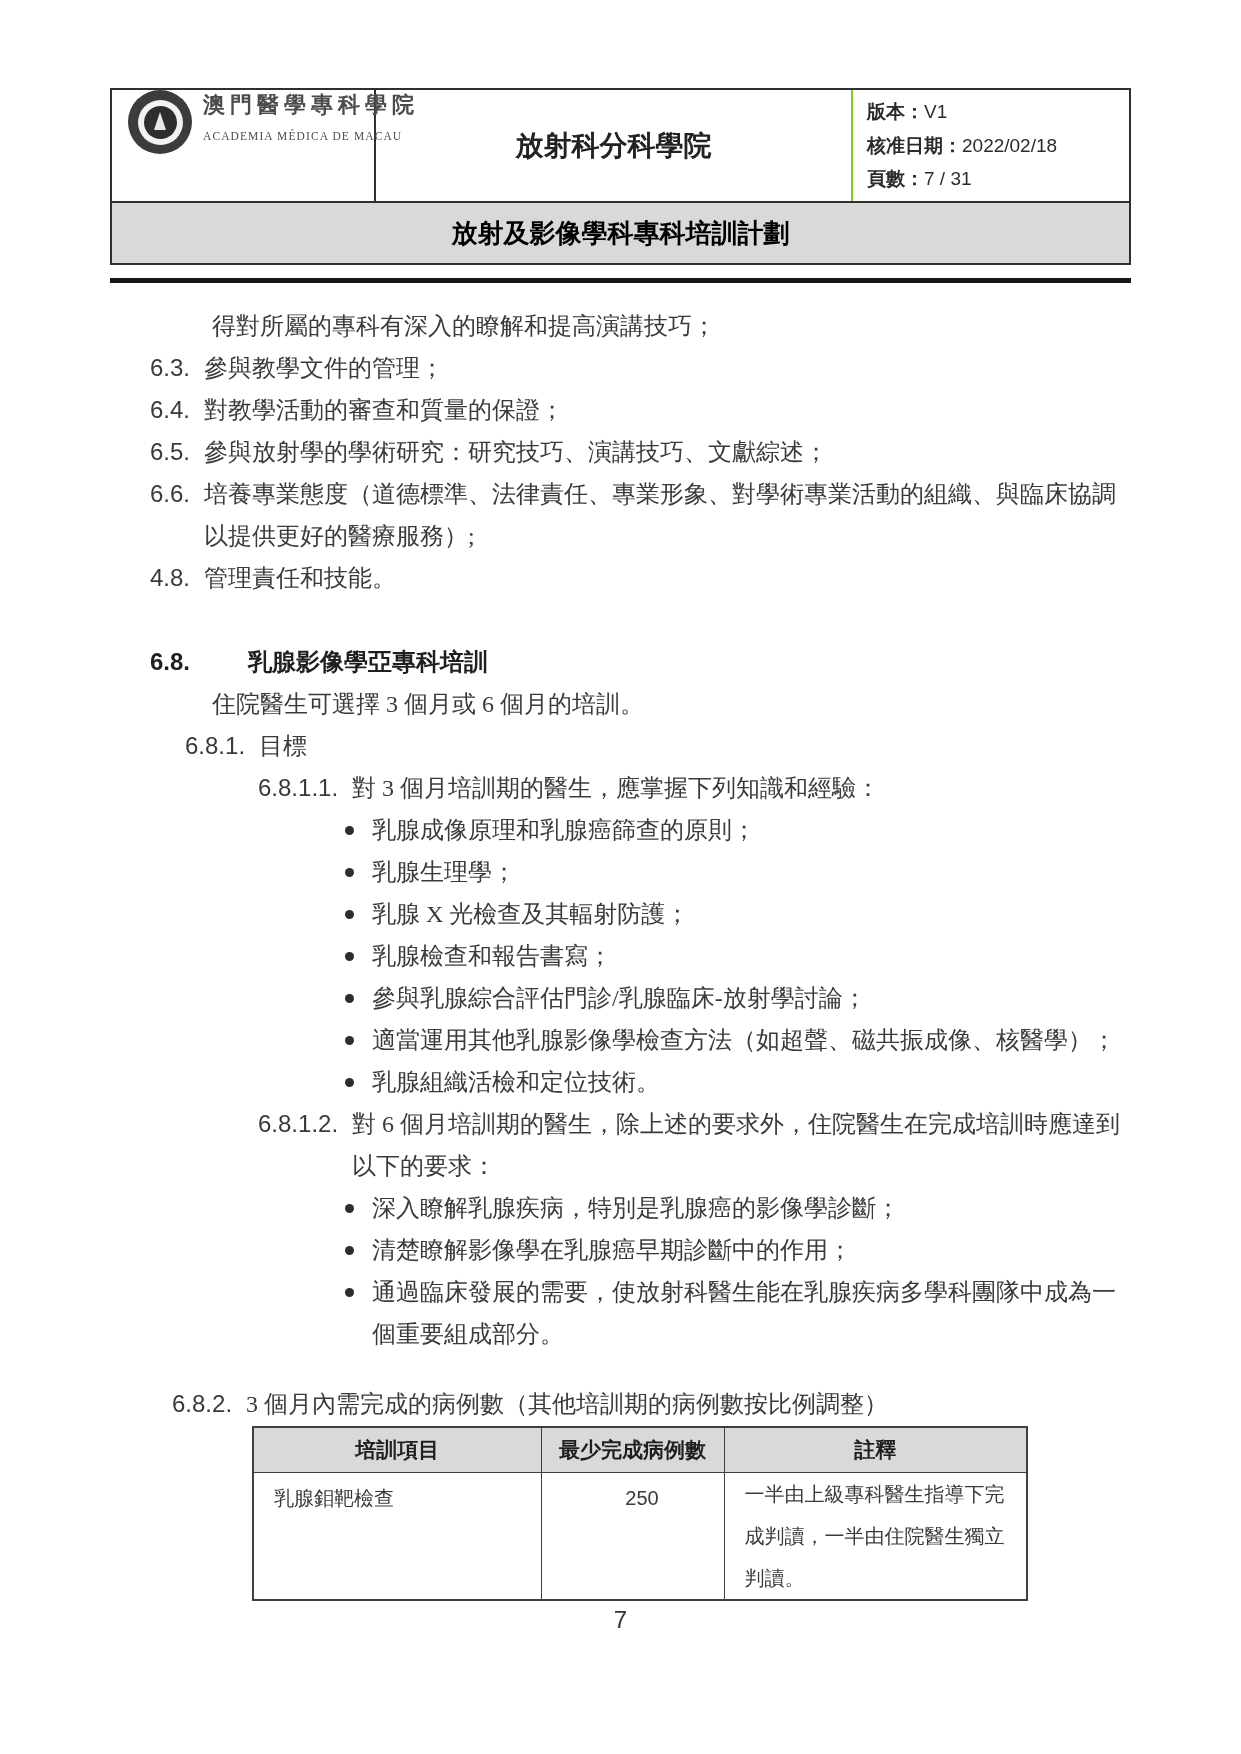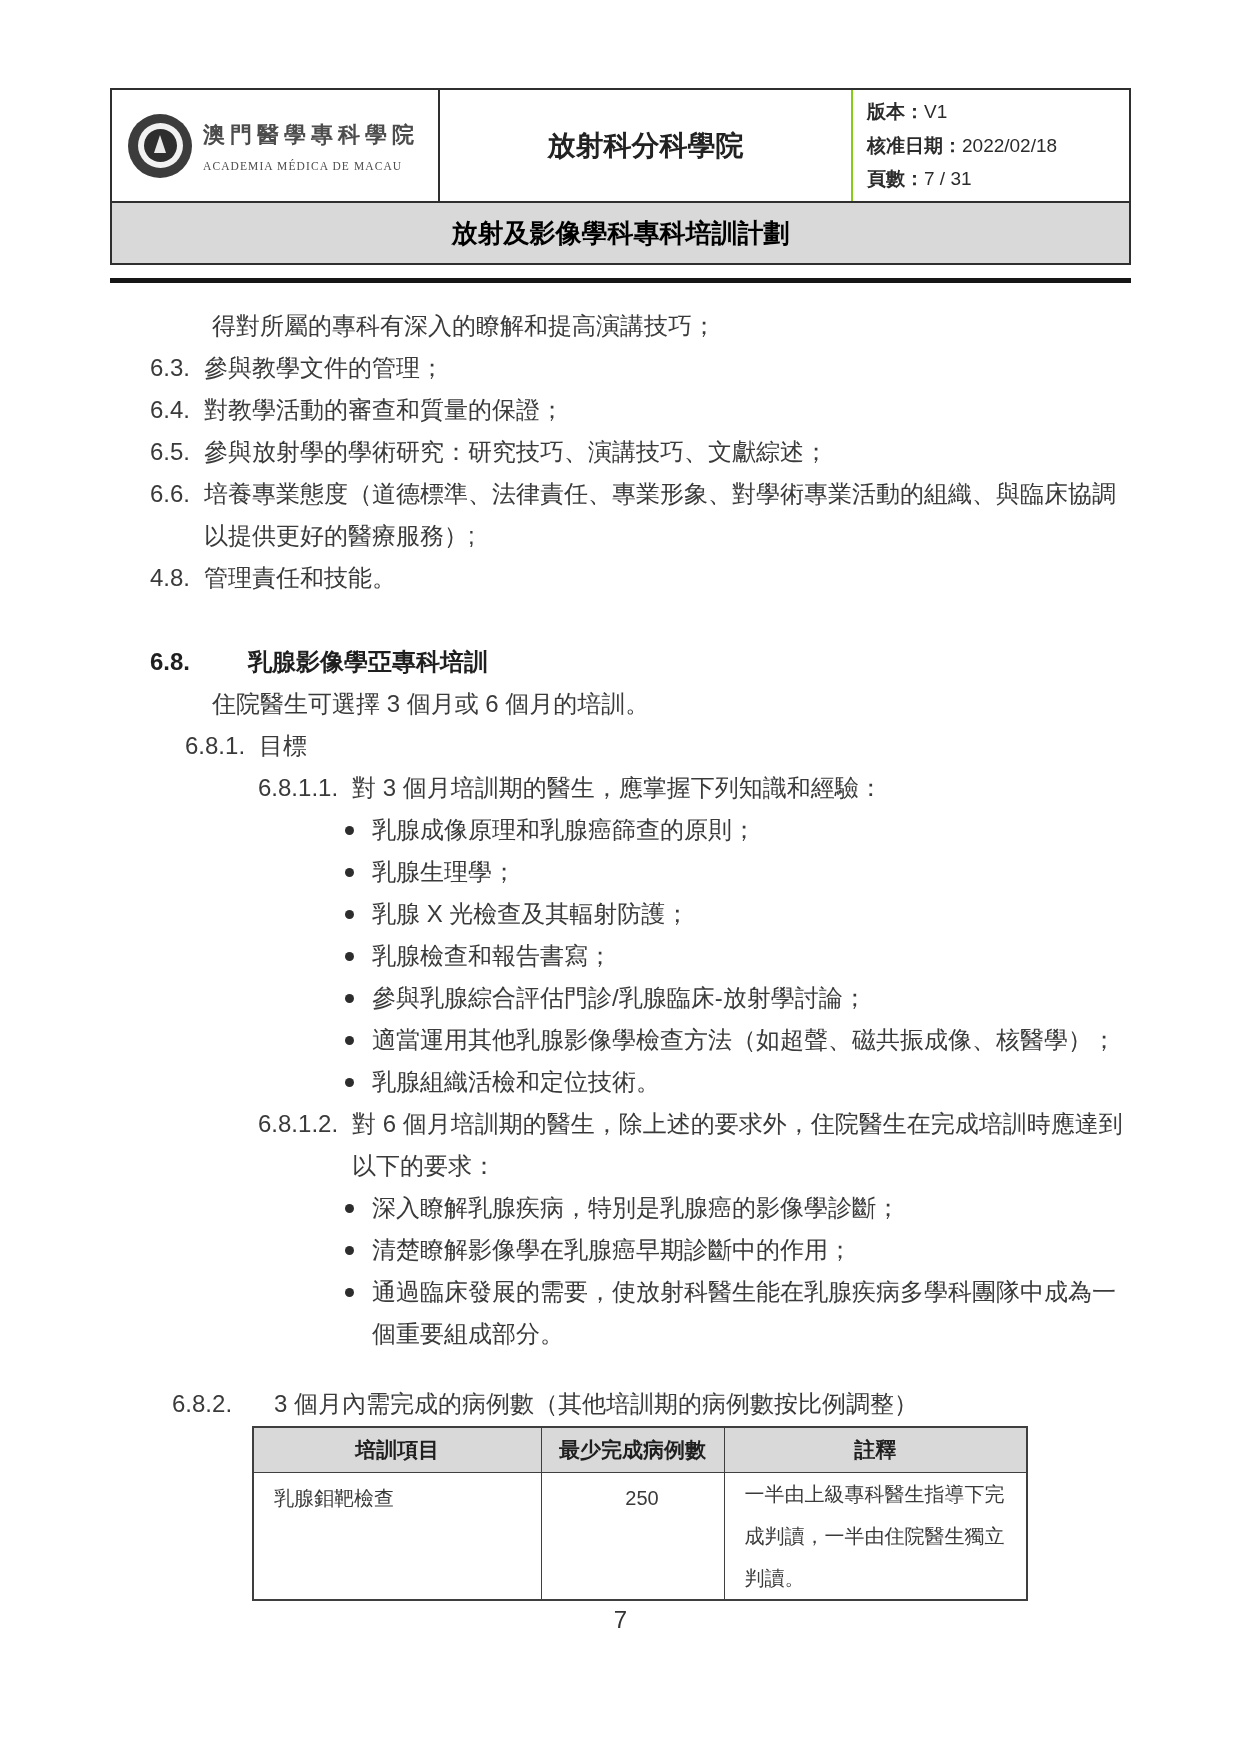--- a/index.html
+++ b/index.html
@@ -5,21 +5,21 @@
   html,body{margin:0;padding:0;background:#ffffff;}
   .page{
     position:relative;width:1241px;height:1754px;background:#ffffff;overflow:hidden;
     font-family:"Liberation Sans","DejaVu Sans",sans-serif;color:#3a3a3a;
   }
   .content{position:absolute;left:110px;top:88px;width:1021px;}
 
   
   .hdr{display:flex;border:2px solid #2f2f2f;height:111px;background:#fff;}
   .hdr-cell{box-sizing:border-box;}
-  .logo-cell{width:328px;border-right:2px solid #2f2f2f;display:flex;align-items:center;padding-left:16px;}
+  .logo-cell{width:264px;border-right:2px solid #2f2f2f;display:flex;align-items:flex-start;padding-left:16px;}
   .seal{width:64px;height:64px;border-radius:50%;background:#3c3c3c;display:flex;align-items:center;justify-content:center;flex:0 0 auto;}
   .seal-ring{width:45px;height:45px;border-radius:50%;background:#f2f2f2;display:flex;align-items:center;justify-content:center;}
   .seal-core{width:33px;height:33px;border-radius:50%;background:#2e2e2e;position:relative;}
   .seal-core::after{content:"";position:absolute;left:50%;top:6px;transform:translateX(-50%);
     width:0;height:0;border-left:6px solid transparent;border-right:6px solid transparent;border-bottom:18px solid #e9e9e9;}
   .logo-text{margin-left:11px;}
   .logo-cn{font-family:"Liberation Serif","DejaVu Serif",serif;font-size:22px;font-weight:bold;letter-spacing:5px;color:#4c4c4c;white-space:nowrap;}
   .logo-en{font-family:"Liberation Serif","DejaVu Serif",serif;font-size:11.5px;letter-spacing:1.1px;color:#4c4c4c;margin-top:10px;white-space:nowrap;}
   .title-cell{flex:1;border-right:2px solid #84cc16;display:flex;align-items:center;justify-content:center;
     font-size:28px;font-weight:bold;color:#222;}
@@ -28,27 +28,27 @@
   .meta-line{white-space:nowrap;}
   .meta-label{font-weight:bold;}
   .banner{border:2px solid #2f2f2f;border-top:none;background:#d9d9d9;height:60px;box-sizing:content-box;
     display:flex;align-items:center;justify-content:center;font-size:26px;font-weight:bold;color:#000000;}
   .rule{margin-top:13px;height:5px;background:#161616;}
 
   
   .body{margin-top:22px;font-size:24px;line-height:42px;color:#3a3a3a;}
   .ln{display:flex;align-items:flex-start;}
   .num{white-space:nowrap;margin-right:14px;flex:0 0 auto;}
-  .txt{flex:1;min-width:0;}
+  .txt{flex:1;min-width:0;font-family:Liberation Serif, serif;}
   .ml-cont{margin-left:102px;}
   .ml-l1{margin-left:40px;}
   .ml-para{margin-left:102px;}
   .ml-s1{margin-left:75px;}
   .ml-s2{margin-left:148px;}
-  .ml-s4{margin-left:62px;gap:28px;}
+  .ml-s4{margin-left:62px;}
   .ml-b{margin-left:235px;}
   .bullet-dot{flex:0 0 auto;width:9px;height:9px;border-radius:50%;background:#2d2d2d;margin:17px 18px 0 0;}
   .bold-line{font-weight:bold;color:#1f1f1f;gap:44px;}
   .sp1{margin-top:42px;}
   .sp2{margin-top:28px;}
 
   
   .casetable{margin-left:142px;margin-top:1px;width:774px;border-collapse:collapse;table-layout:fixed;
     font-size:20px;color:#3a3a3a;}
   .casetable th,.casetable td{border:1px solid #3f3f3f;box-sizing:border-box;}

